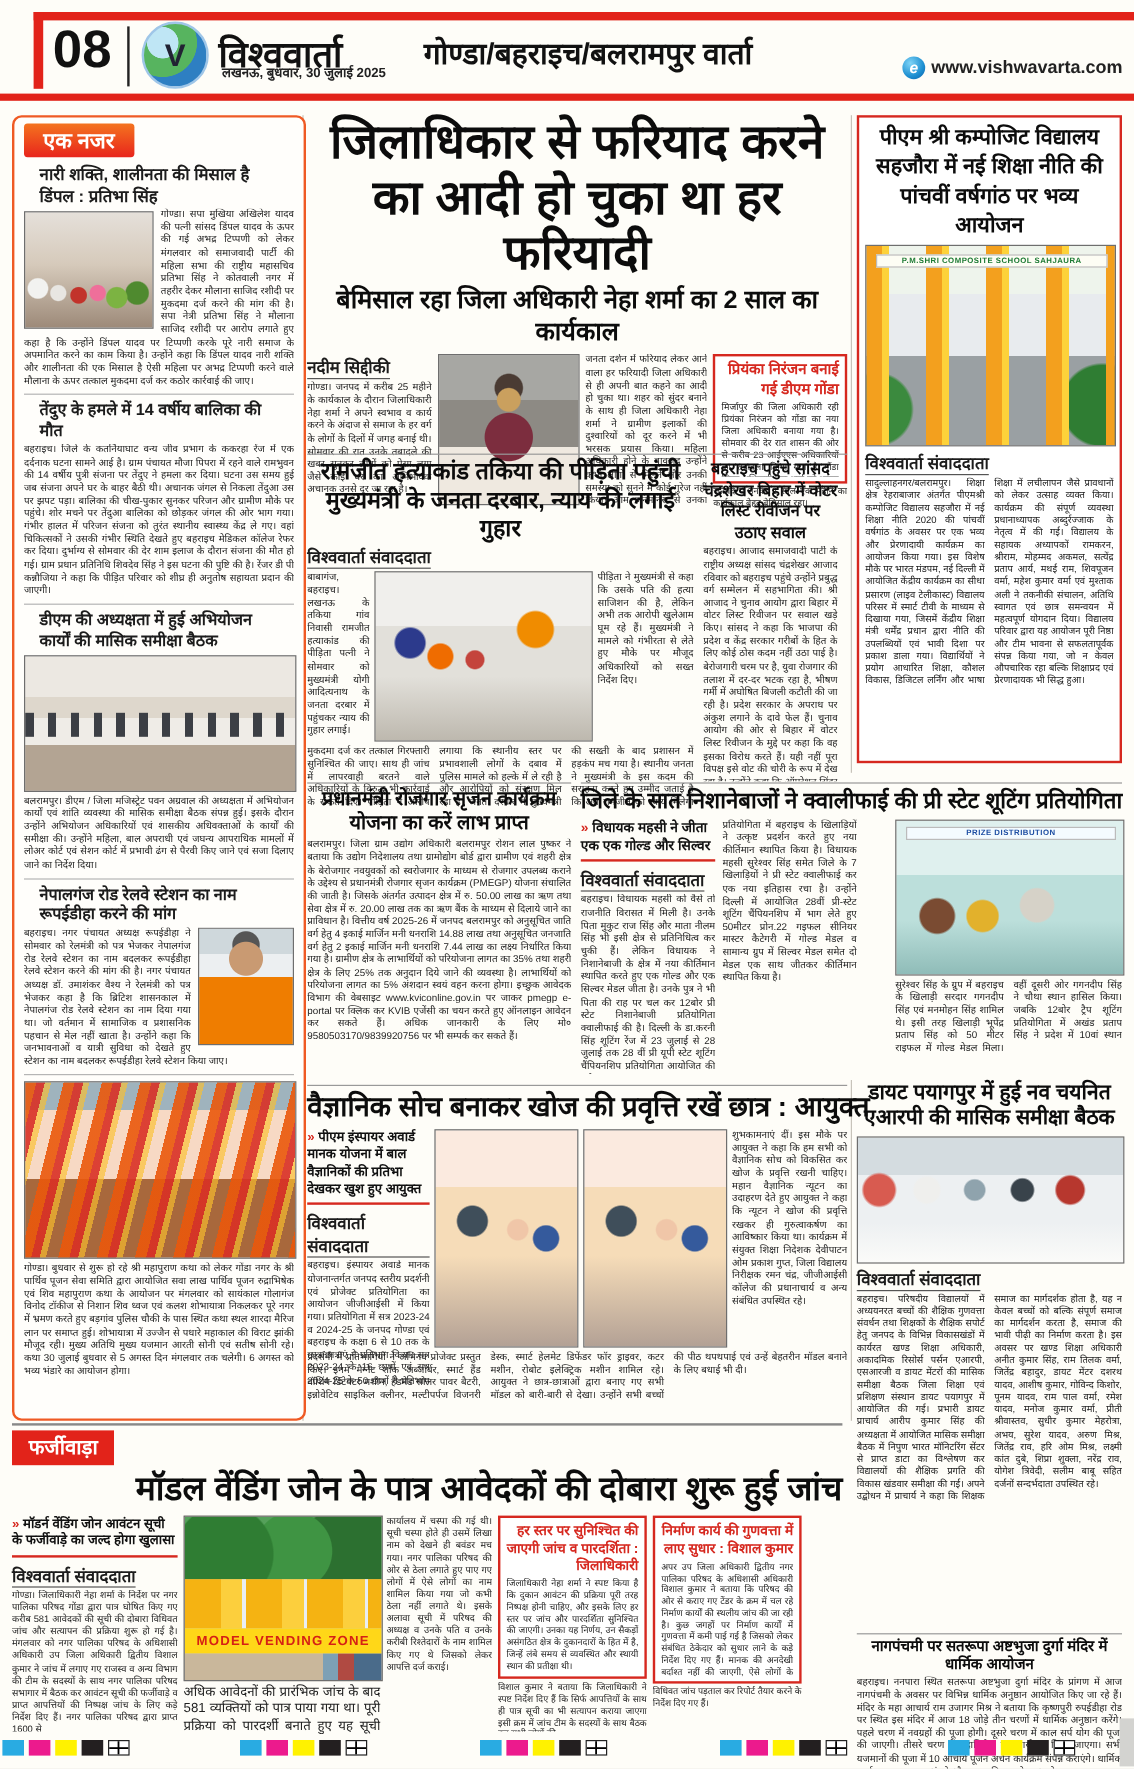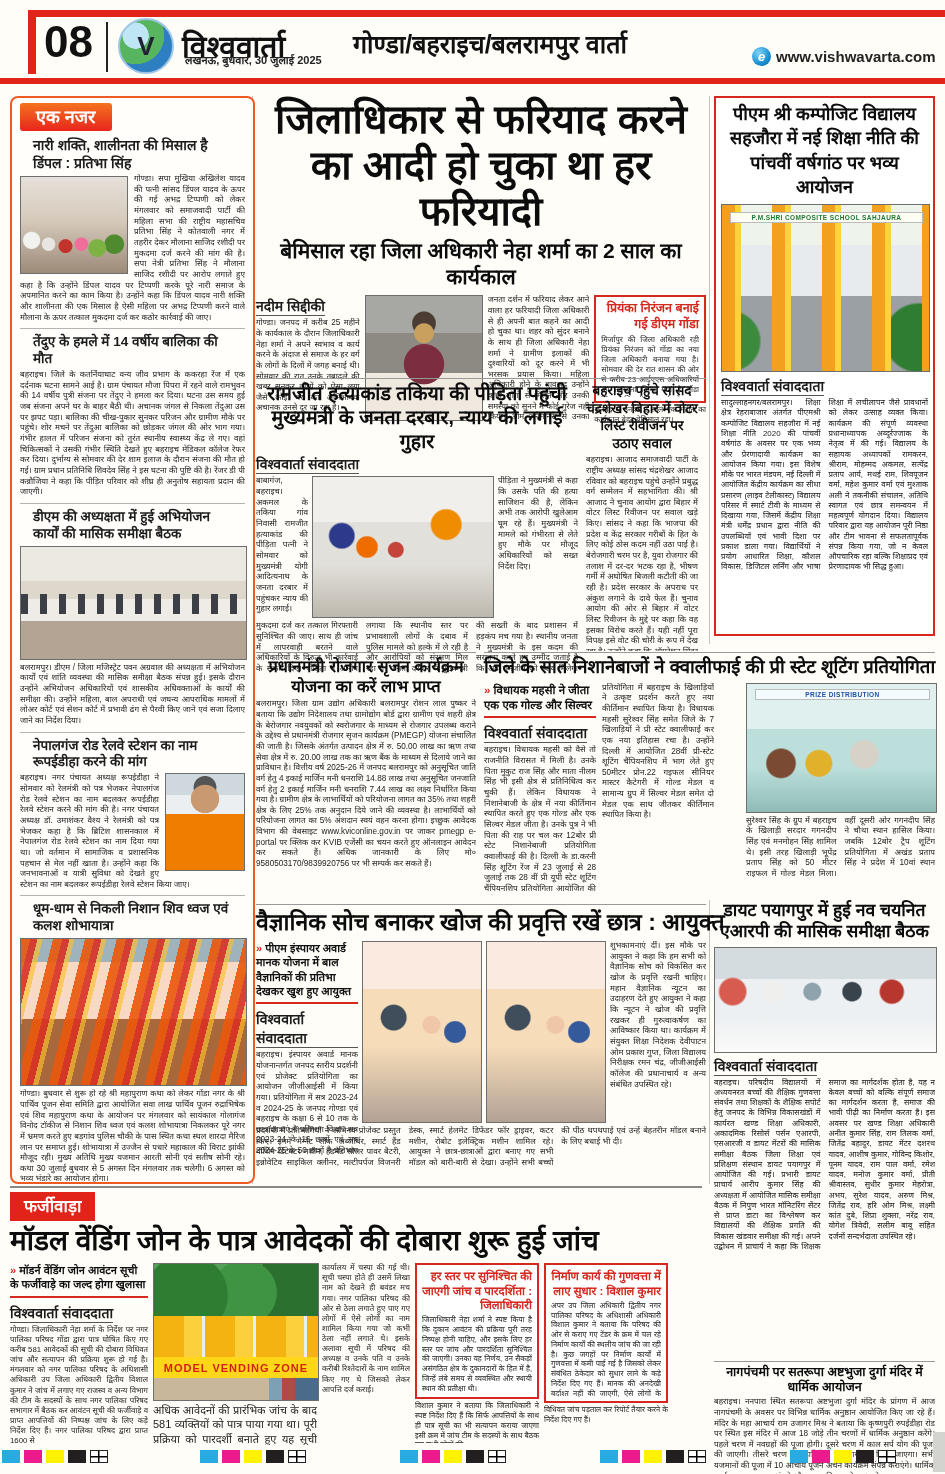--- a/index.html
+++ b/index.html
@@ -153,21 +153,20 @@
     <div class="body-text" style="max-height:76px;">बलरामपुर। डीएम / जिला मजिस्ट्रेट पवन अग्रवाल की अध्यक्षता में अभियोजन कार्यों एवं शांति व्यवस्था की मासिक समीक्षा बैठक संपन्न हुई। इसके दौरान उन्होंने अभियोजन अधिकारियों एवं शासकीय अधिवक्ताओं के कार्यों की समीक्षा की। उन्होंने महिला, बाल अपराधी एवं जघन्य आपराधिक मामलों में लोअर कोर्ट एवं सेशन कोर्ट में प्रभावी ढंग से पैरवी किए जाने एवं सजा दिलाए जाने का निर्देश दिया।</div>
     <div class="sep"></div>
 
     <div class="ekh">नेपालगंज रोड रेलवे स्टेशन का नाम रूपईडीहा करने की मांग</div>
     <div class="body-text" style="max-height:126px;">
       <span class="ph ph-portrait" style="float:right;width:78px;height:96px;margin:0 0 2px 6px;display:block;"></span>
       <span>बहराइच। नगर पंचायत अध्यक्ष रूपईडीहा ने सोमवार को रेलमंत्री को पत्र भेजकर नेपालगंज रोड रेलवे स्टेशन का नाम बदलकर रूपईडीहा रेलवे स्टेशन करने की मांग की है। नगर पंचायत अध्यक्ष डॉ. उमाशंकर वैश्य ने रेलमंत्री को पत्र भेजकर कहा है कि ब्रिटिश शासनकाल में नेपालगंज रोड रेलवे स्टेशन का नाम दिया गया था। जो वर्तमान में सामाजिक व प्रशासनिक पहचान से मेल नहीं खाता है। उन्होंने कहा कि जनभावनाओं व यात्री सुविधा को देखते हुए स्टेशन का नाम बदलकर रूपईडीहा रेलवे स्टेशन किया जाए।</span>
     </div>
     <div class="sep"></div>
 
-    <div class="ekh">धूम-धाम से निकली निशान शिव ध्वज एवं कलश शोभायात्रा</div>
     <div class="ph ph-procession" style="width:100%;height:146px;margin:3px 0;"></div>
     <div class="body-text" style="max-height:118px;">गोण्डा। बुधवार से शुरू हो रहे श्री महापुराण कथा को लेकर गोंडा नगर के श्री पार्थिव पूजन सेवा समिति द्वारा आयोजित सवा लाख पार्थिव पूजन रुद्राभिषेक एवं शिव महापुराण कथा के आयोजन पर मंगलवार को सायंकाल गोलागंज विनोद टॉकीज से निशान शिव ध्वज एवं कलश शोभायात्रा निकलकर पूरे नगर में भ्रमण करते हुए बड़गांव पुलिस चौकी के पास स्थित कथा स्थल शारदा मैरिज लान पर समाप्त हुई। शोभायात्रा में उज्जैन से पधारे महाकाल की विराट झांकी मौजूद रही। मुख्य अतिथि मुख्य यजमान आरती सोनी एवं सतीष सोनी रहे। कथा 30 जुलाई बुधवार से 5 अगस्त दिन मंगलवार तक चलेगी। 6 अगस्त को भव्य भंडारे का आयोजन होगा।</div>
   </div>
 
   <div class="abs" style="left:256px;top:96px;width:450px;height:278px;">
     <div class="hl" style="font-size:40px;text-align:center;line-height:1.15;">जिलाधिकार से फरियाद करने का आदी हो चुका था हर फरियादी</div>
     <div class="hl" style="font-size:21px;text-align:center;margin-top:4px;">बेमिसाल रहा जिला अधिकारी नेहा शर्मा का 2 साल का कार्यकाल</div>
     <div style="display:flex;gap:5px;margin-top:6px;height:126px;">
       <div style="width:104px;">
         <span class="byline">नदीम सिद्दीकी</span>
@@ -183,21 +182,21 @@
         <div class="body-text" style="font-size:7.6px;margin-top:2px;max-height:22px;">जनपद में उनका 2 साल एक महीने का कार्यकाल बेहद बेमिसाल रहा।</div>
       </div>
     </div>
   </div>
 
   <div class="abs" style="left:256px;top:378px;width:450px;height:268px;border-top:1px solid #999;padding-top:3px;box-sizing:border-box;display:flex;gap:8px;">
     <div style="width:322px;">
       <div class="hl" style="font-size:19.5px;text-align:center;">रामजीत हत्याकांड तकिया की पीड़िता पहुंची मुख्यमंत्री के जनता दरबार, न्याय की लगाई गुहार</div>
       <span class="byline">विश्ववार्ता संवाददाता</span>
       <div style="display:flex;gap:4px;height:142px;">
-        <div class="body-text" style="width:52px;">बाबागंज, बहराइच। अकमल के तकिया गांव निवासी रामजीत हत्याकांड की पीड़िता पत्नी ने सोमवार को मुख्यमंत्री योगी आदित्यनाथ के जनता दरबार में पहुंचकर न्याय की गुहार लगाई।</div>
+        <div class="body-text" style="width:52px;">बाबागंज, बहराइच। लखनऊ के तकिया गांव निवासी रामजीत हत्याकांड की पीड़िता पत्नी ने सोमवार को मुख्यमंत्री योगी आदित्यनाथ के जनता दरबार में पहुंचकर न्याय की गुहार लगाई।</div>
         <div class="ph ph-cm" style="width:180px;height:140px;flex:none;"></div>
         <div class="body-text" style="flex:1;">पीड़िता ने मुख्यमंत्री से कहा कि उसके पति की हत्या साजिशन की है, लेकिन अभी तक आरोपी खुलेआम घूम रहे हैं। मुख्यमंत्री ने मामले को गंभीरता से लेते हुए मौके पर मौजूद अधिकारियों को सख्त निर्देश दिए।</div>
       </div>
       <div class="body-text" style="columns:3;column-gap:8px;height:56px;margin-top:3px;">मुकदमा दर्ज कर तत्काल गिरफ्तारी सुनिश्चित की जाए। साथ ही जांच में लापरवाही बरतने वाले अधिकारियों के विरुद्ध भी कार्रवाई के संकेत दिए। पीड़िता ने आरोप लगाया कि स्थानीय स्तर पर प्रभावशाली लोगों के दबाव में पुलिस मामले को हल्के में ले रही है और आरोपियों को संरक्षण मिल रहा है। जनता दरबार में मुख्यमंत्री की सख्ती के बाद प्रशासन में हड़कंप मच गया है। स्थानीय जनता ने मुख्यमंत्री के इस कदम की सराहना करते हुए उम्मीद जताई है कि अब रामजीत को न्याय मिलेगा और दोषियों को कानून के तहत सजा दी जाएगी।</div>
     </div>
     <div style="width:112px;">
       <div class="hl" style="font-size:13.5px;text-align:center;line-height:1.3;">बहराइच पहुंचे सांसद चंद्रशेखर बिहार में वोटर लिस्ट रीवीजन पर उठाए सवाल</div>
       <div class="body-text" style="max-height:196px;margin-top:3px;">बहराइच। आजाद समाजवादी पार्टी के राष्ट्रीय अध्यक्ष सांसद चंद्रशेखर आजाद रविवार को बहराइच पहुंचे उन्होंने प्रबुद्ध वर्ग सम्मेलन में सहभागिता की। श्री आजाद ने चुनाव आयोग द्वारा बिहार में वोटर लिस्ट रिवीजन पर सवाल खड़े किए। सांसद ने कहा कि भाजपा की प्रदेश व केंद्र सरकार गरीबों के हित के लिए कोई ठोस कदम नहीं उठा पाई है। बेरोजगारी चरम पर है, युवा रोजगार की तलाश में दर-दर भटक रहा है, भीषण गर्मी में अघोषित बिजली कटौती की जा रही है। प्रदेश सरकार के अपराध पर अंकुश लगाने के दावे फेल हैं। चुनाव आयोग की ओर से बिहार में वोटर लिस्ट रिवीजन के मुद्दे पर कहा कि वह इसका विरोध करते हैं। यही नहीं पूरा विपक्ष इसे वोट की चोरी के रूप में देख रहा है। उन्होंने कहा कि ऑपरेशन सिंदूर पर होने वाली चर्चा सकारात्मक होगी।</div>
     </div>
   </div>
@@ -257,21 +256,21 @@
     <div style="border-top:1px solid #999;margin-top:5px;padding-top:3px;">
       <div class="hl" style="font-size:12.5px;text-align:center;">नागपंचमी पर सतरूपा अष्टभुजा दुर्गा मंदिर में धार्मिक आयोजन</div>
       <div class="body-text" style="max-height:92px;margin-top:2px;">बहराइच। ननपारा स्थित सतरूपा अष्टभुजा दुर्गा मंदिर के प्रांगण में आज नागपंचमी के अवसर पर विभिन्न धार्मिक अनुष्ठान आयोजित किए जा रहे हैं। मंदिर के महा आचार्य राम उजागर मिश्र ने बताया कि कृष्णपुरी रुपईडीहा रोड पर स्थित इस मंदिर में आज 18 जोड़े तीन चरणों में धार्मिक अनुष्ठान करेंगे। पहले चरण में नवग्रहों की पूजा होगी। दूसरे चरण में काल सर्प योग की पूजा की जाएगी। तीसरे चरण में रुद्राभिषेक का आयोजन किया जाएगा। सभी यजमानों की पूजा में 10 आचार्य पूजन अर्चन कार्यक्रम संपन्न कराएंगे। धार्मिक कार्यक्रम का समापन भंडारे और प्रसाद वितरण के साथ होगा।</div>
     </div>
   </div>
 
   <div class="abs" style="left:10px;top:1186px;width:692px;height:262px;border-top:2px solid #888;padding-top:4px;box-sizing:border-box;">
     <div style="display:flex;align-items:center;gap:12px;">
       <span class="farji-label">फर्जीवाड़ा</span>
     </div>
-    <div class="hl" style="font-size:28px;text-align:left;margin-top:3px;white-space:nowrap;">मॉडल वेंडिंग जोन के पात्र आवेदकों की दोबारा शुरू हुई जांच</div>
+    <div class="hl" style="font-size:28px;text-align:right;margin-top:3px;white-space:nowrap;">मॉडल वेंडिंग जोन के पात्र आवेदकों की दोबारा शुरू हुई जांच</div>
     <div style="display:flex;gap:5px;margin-top:5px;">
       <div style="width:138px;">
         <div class="kicker" style="font-size:11px;">मॉडर्न वेंडिंग जोन आवंटन सूची के फर्जीवाड़े का जल्द होगा खुलासा</div>
         <span class="byline">विश्ववार्ता संवाददाता</span>
         <div class="body-text" style="max-height:118px;font-size:7.8px;">गोण्डा। जिलाधिकारी नेहा शर्मा के निर्देश पर नगर पालिका परिषद गोंडा द्वारा पात्र घोषित किए गए करीब 581 आवेदकों की सूची की दोबारा विधिवत जांच और सत्यापन की प्रक्रिया शुरू हो गई है। मंगलवार को नगर पालिका परिषद के अधिशासी अधिकारी उप जिला अधिकारी द्वितीय विशाल कुमार ने जांच में लगाए गए राजस्व व अन्य विभाग की टीम के सदस्यों के साथ नगर पालिका परिषद सभागार में बैठक कर आवंटन सूची की फर्जीवाड़े व प्राप्त आपत्तियों की निष्पक्ष जांच के लिए कड़े निर्देश दिए हैं। नगर पालिका परिषद द्वारा प्राप्त 1600 से</div>
       </div>
       <div style="width:164px;flex:none;">
         <div class="ph ph-vending" style="width:100%;height:136px;">
           <div class="trees"></div>
           <div class="canopy"></div>

